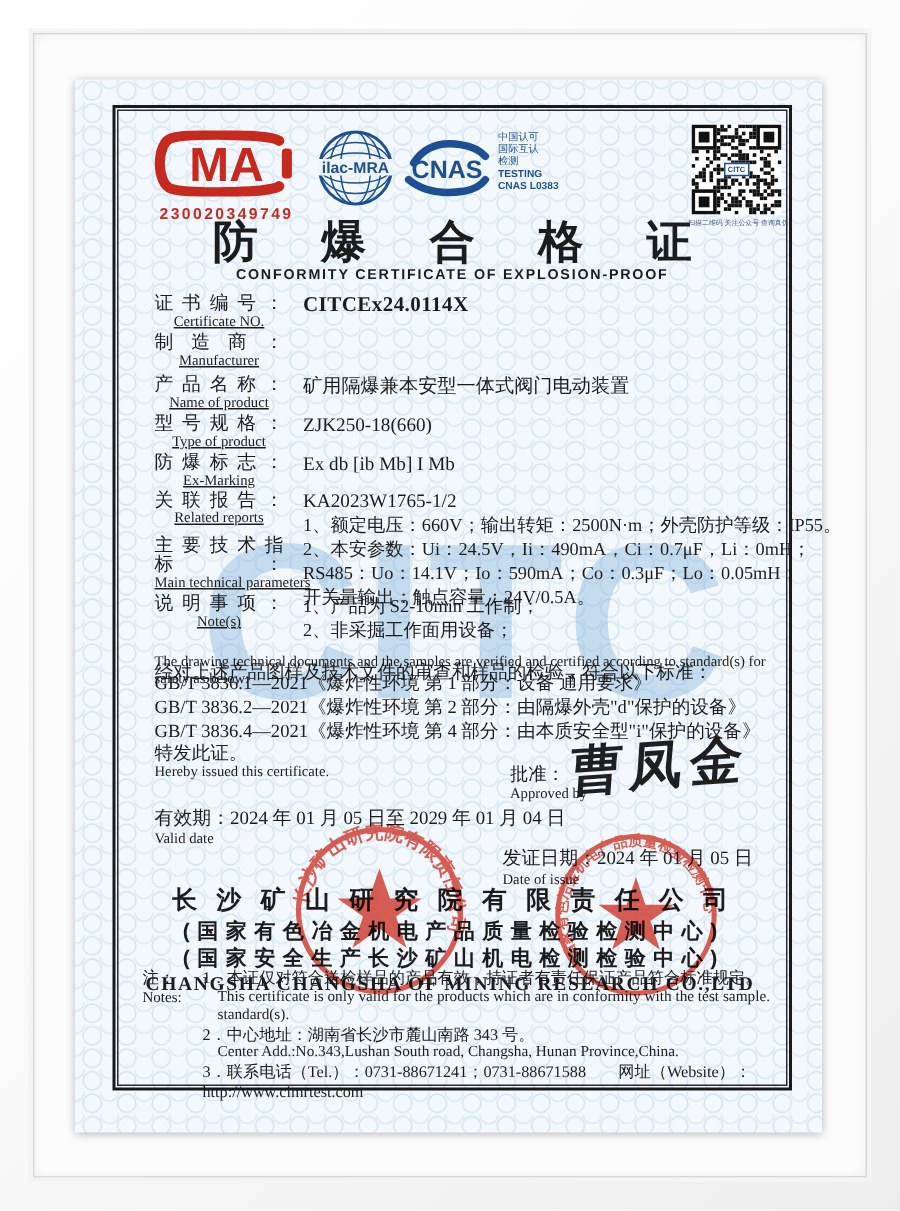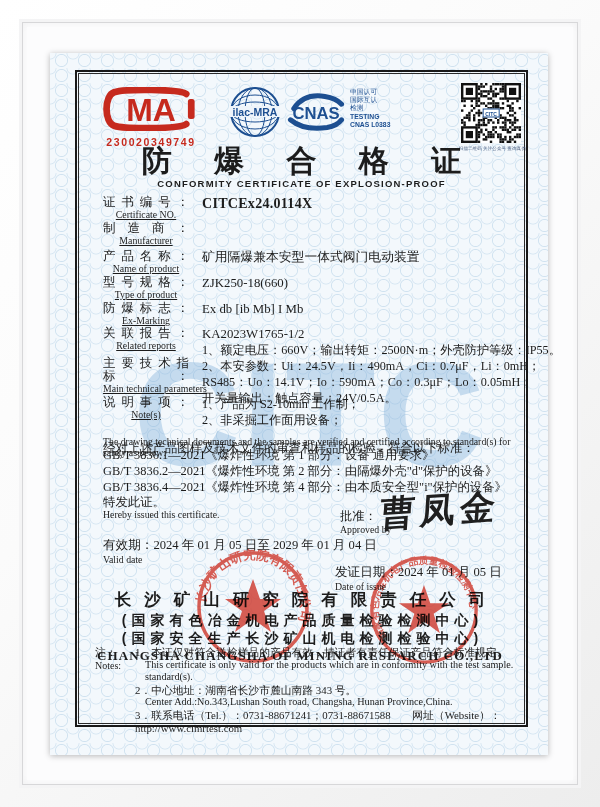--- a/index.html
+++ b/index.html
@@ -33,21 +33,21 @@
     z-index:1; pointer-events:none; }
 
   .content { position:absolute; inset:0; z-index:2; color:#1c1c1c; }
   .abs { position:absolute; }
 
   
   .header { left:45px; top:30px; right:22px; height:64px; display:flex; align-items:flex-start; }
   .cma { width:112px; margin-top:4px; text-align:center; }
   .cma-num { color:#c62a1e; font-family:"Liberation Sans",sans-serif; font-weight:bold;
     font-size:10.5px; letter-spacing:1.6px; margin-top:1px; }
-  .ilac { margin-left:22px; margin-top:3px; }
+  .ilac { margin-left:4px; margin-top:3px; }
   .cnas { margin-left:6px; margin-top:9px; }
   .cnas-txt { margin-left:5px; margin-top:5px; font-family:"Liberation Sans",sans-serif;
     color:#1d4f91; font-size:6.8px; line-height:8.2px; }
   .cnas-txt .b { font-weight:bold; }
   .qr-wrap { margin-left:auto; width:70px; text-align:center; }
   .qr-box { position:relative; width:60px; height:60px; margin:0 auto; background:#fff; }
   .qr-center { position:absolute; left:50%; top:50%; transform:translate(-50%,-50%);
     background:#fff; border:.5px solid #1d4f91; color:#1d4f91; font-family:"Liberation Sans",sans-serif;
     font-weight:bold; font-size:5px; padding:.5px 1.5px; }
   .qr-cap { font-size:5px; color:#44597c; margin-top:2px; white-space:nowrap;

